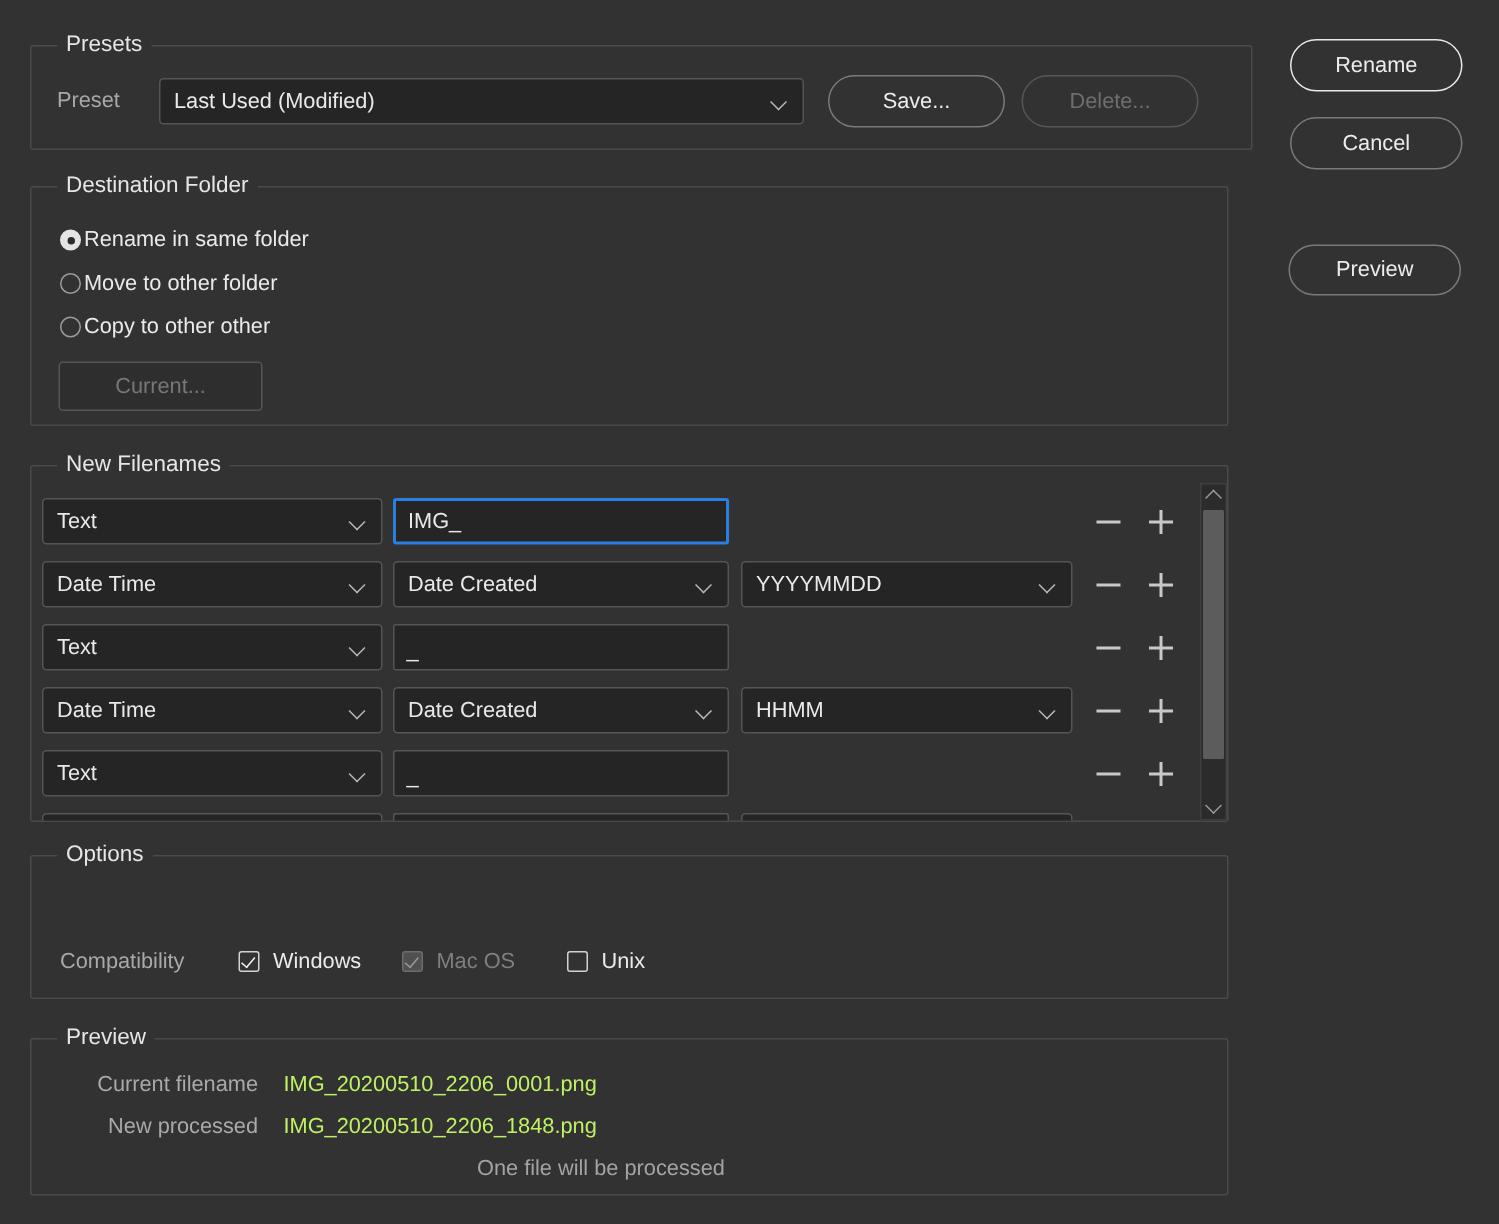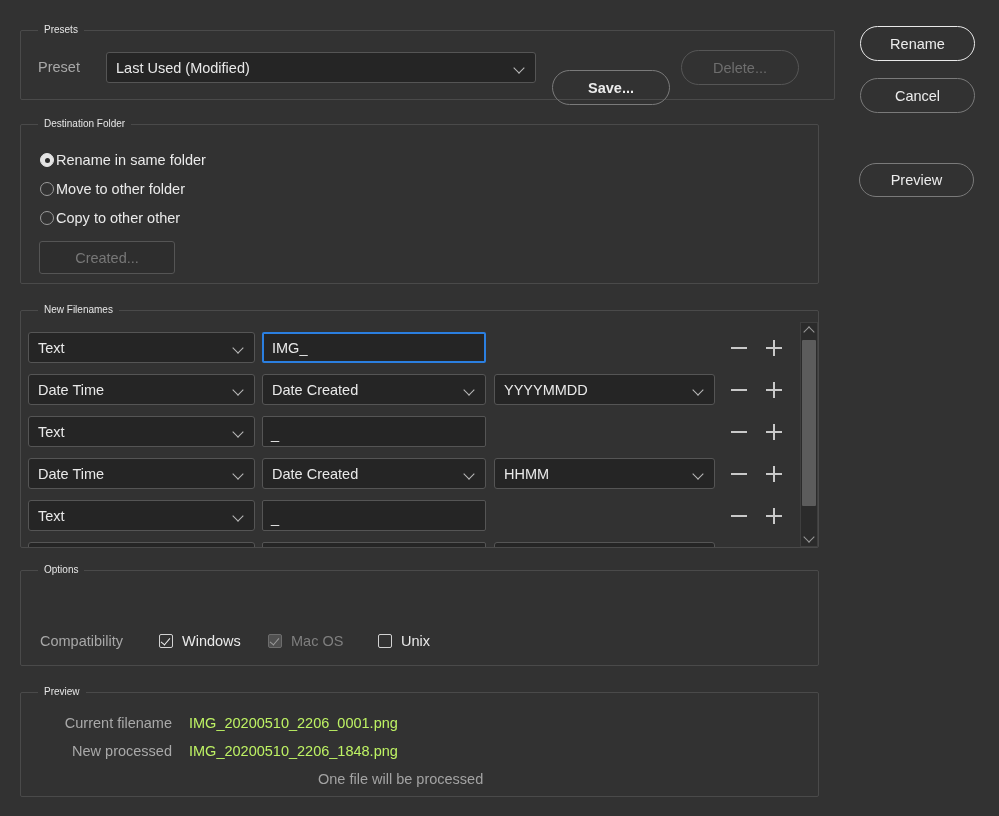--- a/index.html
+++ b/index.html
@@ -28,21 +28,21 @@
     border: 1px solid #4a4a4a;
     border-radius: 2px;
     box-sizing: border-box;
   }
   .group-title {
     position: absolute;
     top: -9px;
     left: 17px;
     background: #323232;
     padding: 0 6px;
-    font-size: 10px;
+    font-size: 15px;
     color: #e6e6e6;
     line-height: 16px;
     white-space: nowrap;
   }
 
   
   .label {
     color: #a8a8a8;
     font-size: 14.5px;
   }
@@ -116,21 +116,21 @@
     cursor: default;
     white-space: nowrap;
   }
   .pill.primary {
     border: 1px solid #e9e9e9;
   }
   .pill.disabled {
     border-color: #565656;
     color: #6e6e6e;
   }
-  .pill.bold { font-weight: bold; margin-top: 20px; }
+  .pill.bold { font-weight: normal; }
 
   
   .rectbtn {
     position: absolute;
     box-sizing: border-box;
     border: 1px solid #555555;
     border-radius: 3px;
     background: #2e2e2e;
     color: #777777;
     font-size: 14.5px;
@@ -318,21 +318,21 @@
   </div>
   <div class="radio-row" style="left:40px; top:181px;">
     <span class="radio"></span>
     <span class="radio-label">Move to other folder</span>
   </div>
   <div class="radio-row" style="left:40px; top:210px;">
     <span class="radio"></span>
     <span class="radio-label">Copy to other other</span>
   </div>
 
-  <div class="rectbtn" style="left:39px; top:241px; width:136px; height:33px;">Created...</div>
+  <div class="rectbtn" style="left:39px; top:241px; width:136px; height:33px;">Current...</div>
 
   <div class="group" style="left:20px; top:310px; width:799px; height:238px;">
     <div class="group-title">New Filenames</div>
   </div>
 
   <div class="rows-clip" style="left:21px; top:322px; width:797px; height:225px;">
 
     <div class="select" style="left:7px; top:10px; width:227px; height:31px;">
       <span class="sel-text">Text</span>
       <span class="chev"></span>

